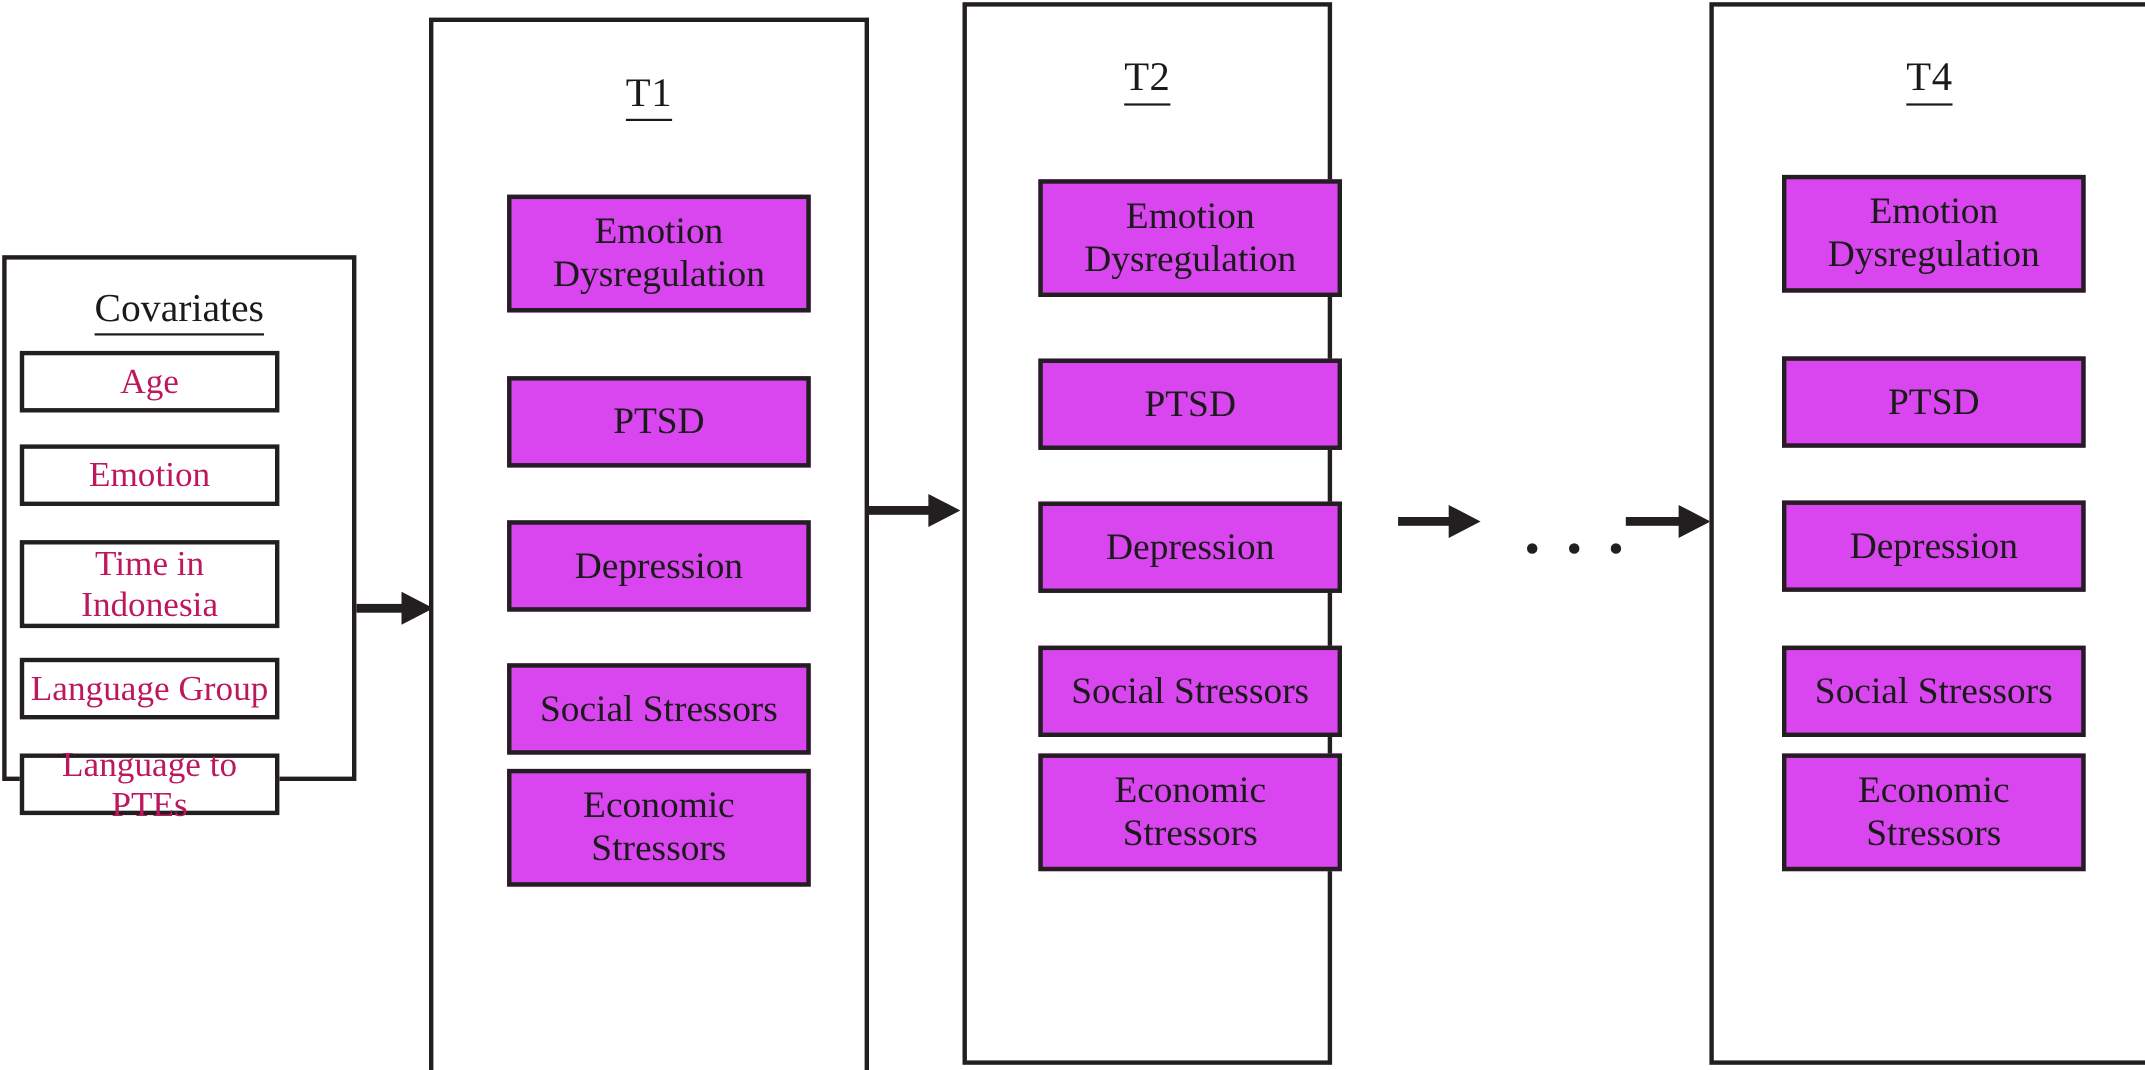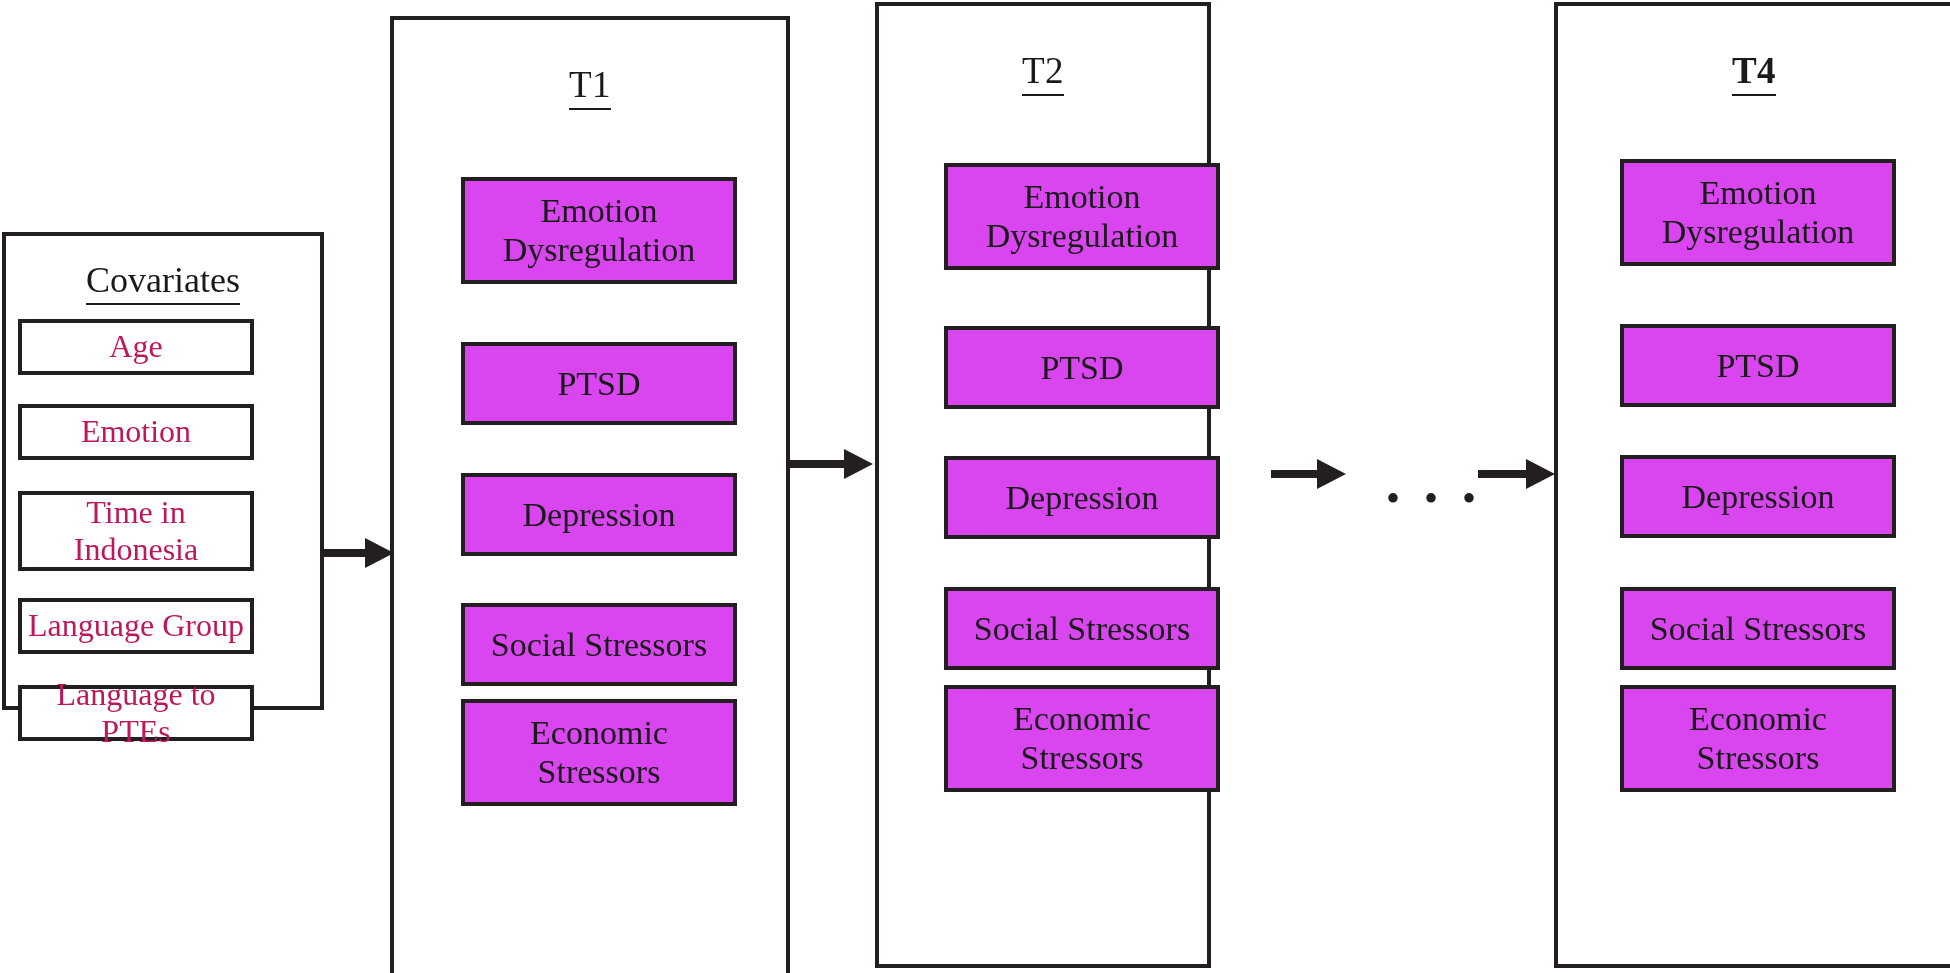--- a/index.html
+++ b/index.html
@@ -234,21 +234,21 @@
     <span>• • •</span>
   </div>
 
   <div class="arrow" style="left:1478px; top:474px; width:80px;">
     <div class="shaft" style="width:50px;"></div>
     <div class="head" style="left:48px;"></div>
   </div>
 
   <div class="panel tcol" style="left:1554px; top:2px; width:400px; height:966px;">
 
-    <div class="col-title" style="top:46px;font-weight:bold;">
+    <div class="col-title" style="top:46px;">
       <span class="ul">T4</span>
     </div>
 
     <div class="ibox two-line" style="left:62px; top:153px; width:276px; height:107px; white-space:pre-line;">
       <span>Emotion
 Dysregulation</span>
     </div>
 
     <div class="ibox" style="left:62px; top:318px; width:276px; height:83px;">
       <span>PTSD</span>

